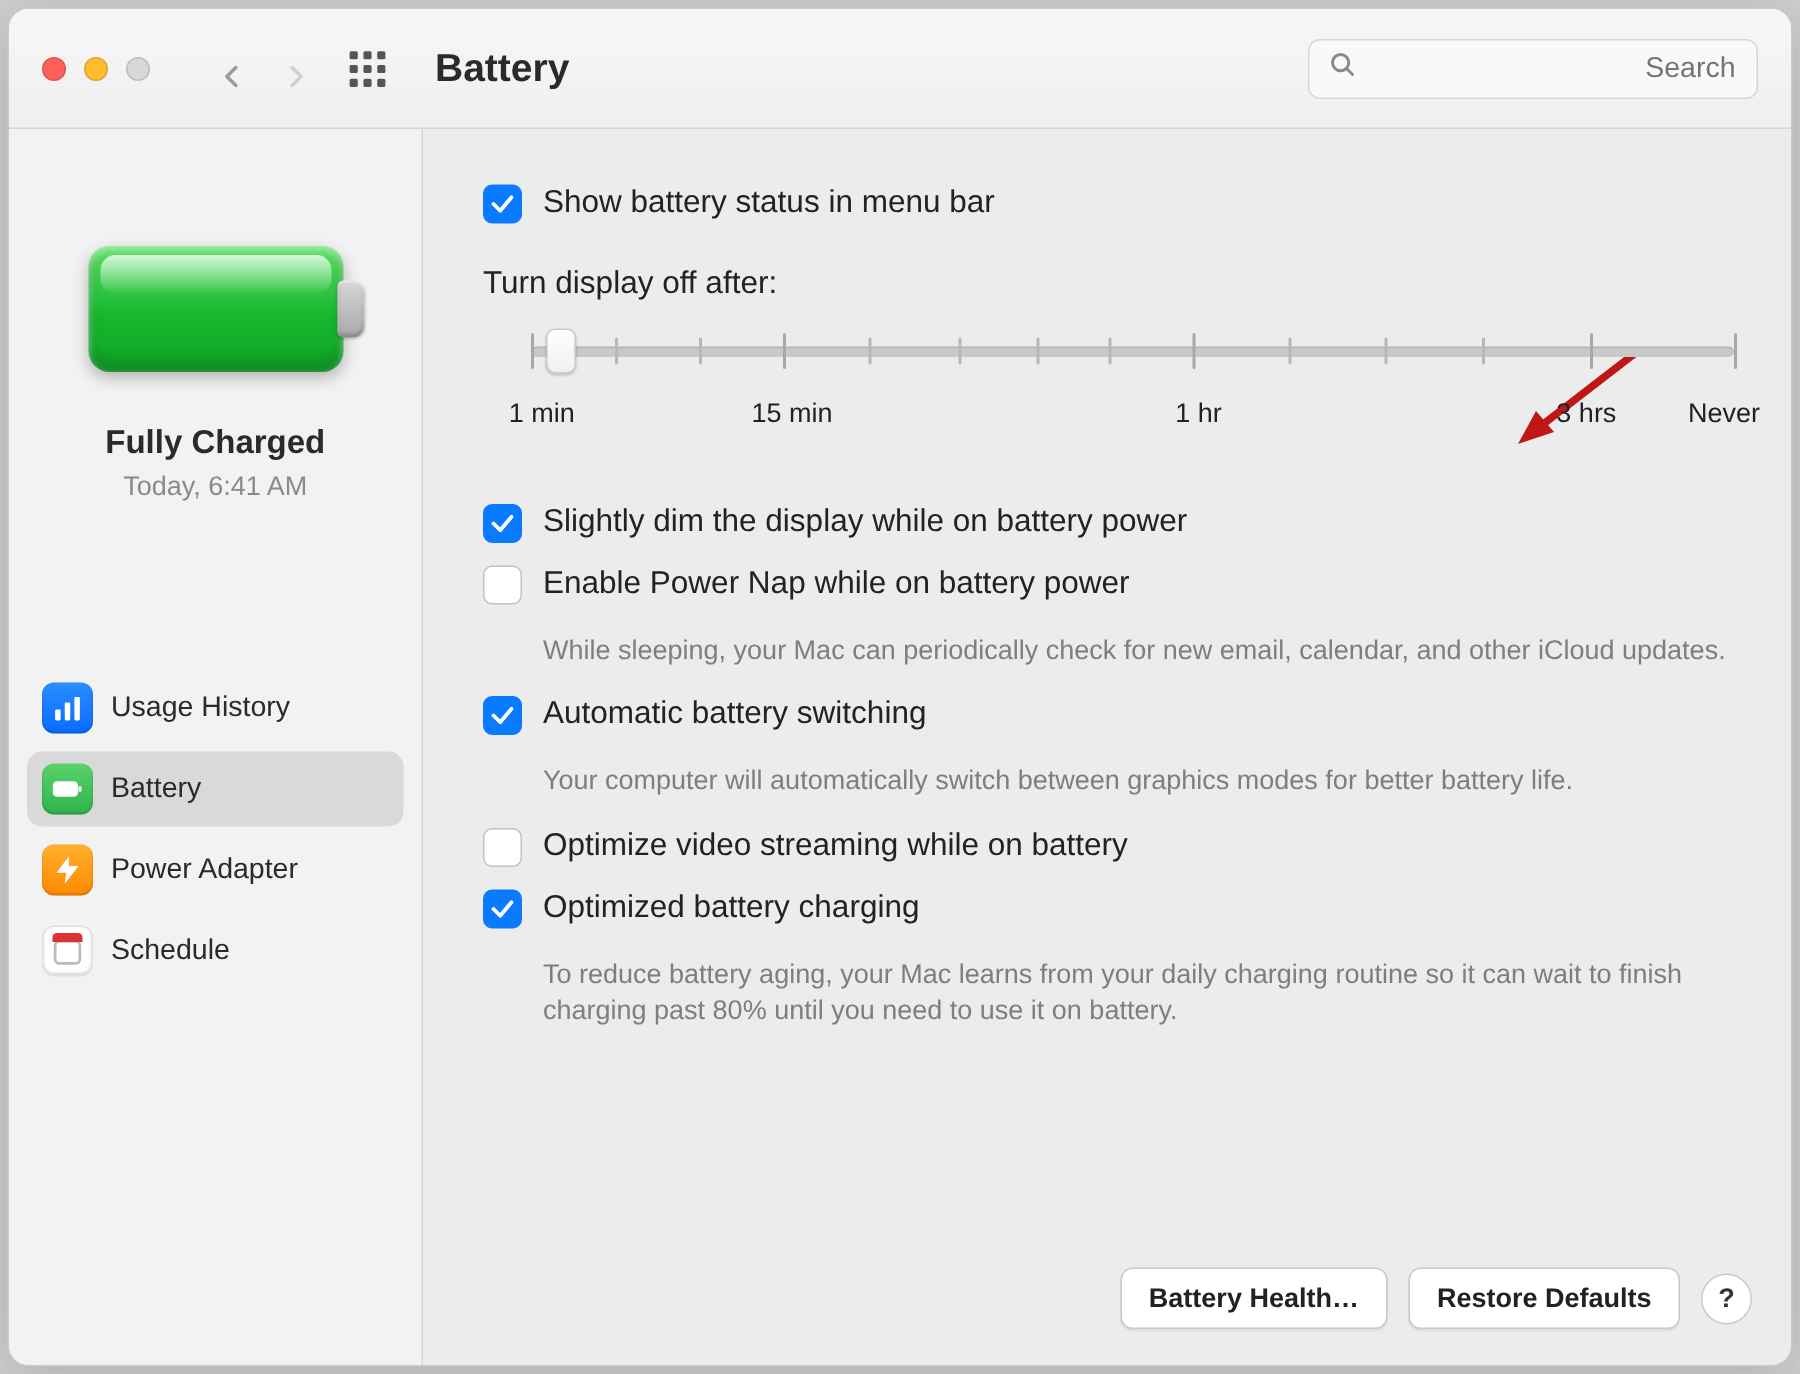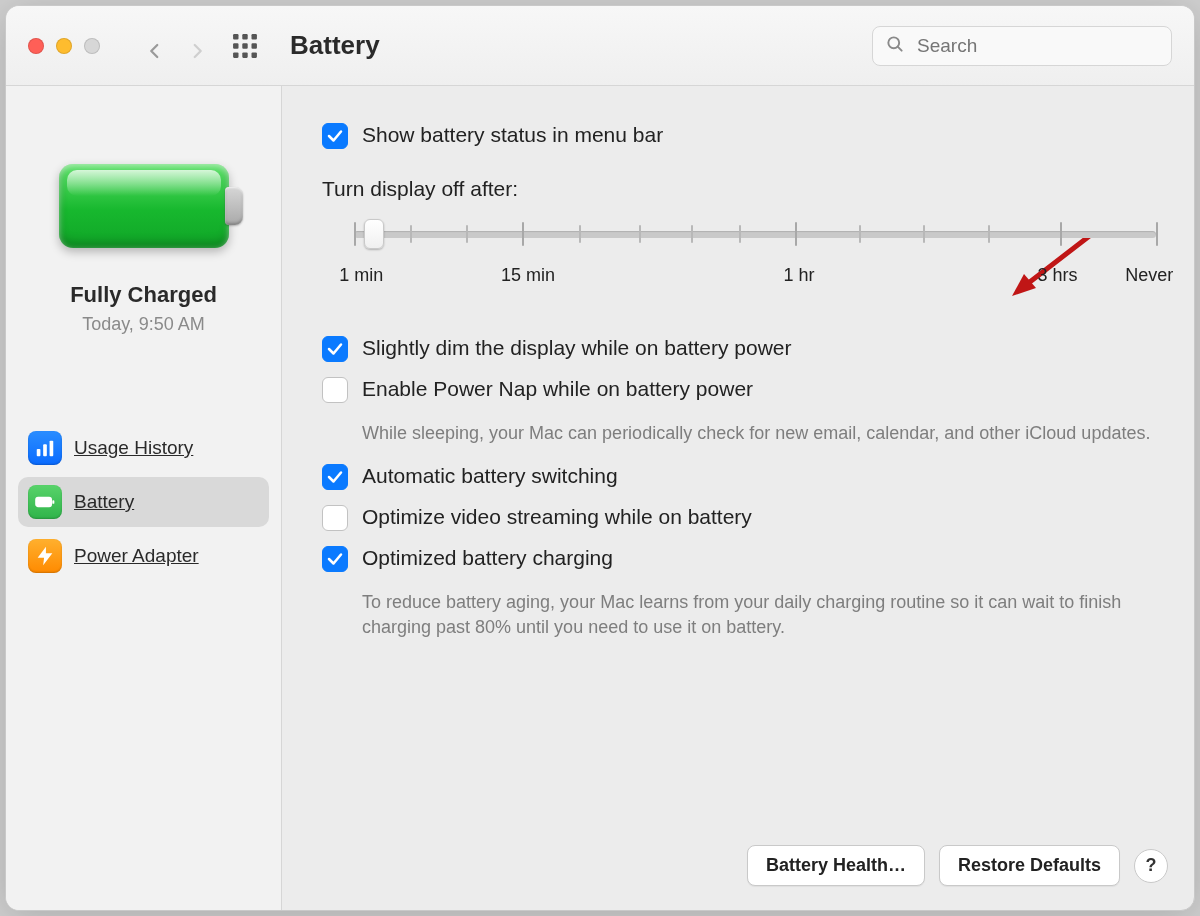--- a/index.html
+++ b/index.html
@@ -38,37 +38,37 @@
   .dot.gray{background:#d7d7d7;}
   .nav{display:flex;gap:24px;margin-left:28px;color:#9a9a9a;}
   .chev{width:18px;height:18px;}
   .chev svg{width:18px;height:28px;display:block;}
   .grid-icon{margin-left:8px;color:#555;}
   .grid-icon svg{width:26px;height:26px;display:block;}
   .title{font-size:26px;font-weight:700;color:#2a2a2a;margin-left:14px;}
   .spacer{flex:1;}
   .search{display:flex;align-items:center;gap:10px;border:1px solid var(--border);border-radius:8px;background:#fff0;padding:6px 12px;width:300px;height:40px;background:#f9f9f9;}
   .search svg{width:20px;height:20px;color:#8a8a8a;}
-  .search input{border:0;outline:0;background:transparent;font-size:19px;color:#4d7c0f;width:100%;}
+  .search input{border:0;outline:0;background:transparent;font-size:19px;color:#4d7c0f;width:100%;text-align:right;}
   
   .body{display:flex;flex:1;min-height:0;}
   .sidebar{width:276px;background:#f2f2f2;border-right:1px solid var(--border);display:flex;flex-direction:column;padding:18px 12px;gap:8px;}
-  .battery-hero{display:flex;flex-direction:column;align-items:center;margin-top:60px;margin-bottom:20px;justify-content:space-between;}
+  .battery-hero{display:flex;flex-direction:column;align-items:center;margin-top:60px;margin-bottom:44px;justify-content:space-between;}
   .battery-body{position:relative;width:170px;height:84px;border-radius:14px;
     background:linear-gradient(180deg,#5ee06a 0%, #17b82e 55%, #10a527 100%);
     box-shadow:0 4px 10px rgba(0,0,0,.25), inset 0 2px 6px rgba(255,255,255,.55), inset 0 -6px 10px rgba(0,0,0,.22);
   }
   .battery-body::before{content:"";position:absolute;left:8px;right:8px;top:6px;height:26px;border-radius:10px;background:linear-gradient(180deg,rgba(255,255,255,.75),rgba(255,255,255,0));}
   .battery-cap{position:absolute;right:-14px;top:50%;transform:translateY(-50%);width:18px;height:38px;border-radius:4px 8px 8px 4px; background:linear-gradient(180deg,#d6d6d6,#a9a9a9);box-shadow:inset 0 1px 2px rgba(255,255,255,.7),inset 0 -2px 3px rgba(0,0,0,.25),0 1px 2px rgba(0,0,0,.25);}
   .status-title{font-size:22px;font-weight:700;color:#2a2a2a;margin-top:34px;}
   .status-sub{font-size:18px;color:#8a8a8a;margin-top:6px;}
   .nav-list{margin-top:60px;display:flex;flex-direction:column;gap:4px;}
   .nav-item{display:flex;align-items:center;gap:12px;padding:8px 10px;border-radius:10px;cursor:default;}
   .nav-item.selected{background:#d9d9d9;}
-  .nav-item .label{font-size:19px;color:#2a2a2a;text-decoration:underline;}
+  .nav-item .label{font-size:19px;color:#2a2a2a;}
   .nicon{width:34px;height:34px;border-radius:8px;display:flex;align-items:center;justify-content:center;color:#fff;box-shadow:inset 0 -1px 2px rgba(0,0,0,.2);}
   .nicon svg{width:22px;height:22px;display:block;}
   .ic-blue{background:linear-gradient(#2a8dff,#0a6bff);}
   .ic-green{background:linear-gradient(#58d36a,#2fb44a);}
   .ic-orange{background:linear-gradient(#ffb02e,#ff8a00);}
   .ic-white{background:#fff;border:1px solid #e0e0e0;color:#555;}
   .ic-white svg{color:#d33;}
 
   
   .main{flex:1;position:relative;padding:36px 28px 24px 40px;overflow:auto;}
@@ -153,21 +153,21 @@
   </div>
 
   <div class="body">
 
     <div class="sidebar">
       <div class="battery-hero">
         <div class="battery-body">
             <div class="battery-cap"></div>
           </div>
         <div class="status-title">Fully Charged</div>
-        <div class="status-sub">Today, 9:50 AM</div>
+        <div class="status-sub">Today, 6:41 AM</div>
       </div>
       <div class="nav-list">
         <div class="nav-item">
           <span class="nicon ic-blue">
             <svg viewBox="0 0 24 24" fill="#fff">
                 <rect x="3" y="13" width="4" height="8" rx="1"></rect>
                 <rect x="10" y="8" width="4" height="13" rx="1"></rect>
                 <rect x="17" y="4" width="4" height="17" rx="1"></rect>
               </svg>
           </span>
@@ -182,20 +182,29 @@
           </span>
           <span class="label">Battery</span>
         </div>
         <div class="nav-item">
           <span class="nicon ic-orange">
             <svg viewBox="0 0 24 24" fill="#fff">
                 <polygon points="13 2 4 14 11 14 10 22 20 9 13 9"></polygon>
               </svg>
           </span>
           <span class="label">Power Adapter</span>
+        </div>
+        <div class="nav-item">
+          <span class="nicon ic-white">
+            <svg viewBox="0 0 24 24" fill="none" stroke="#444" stroke-width="2">
+                <rect x="3" y="5" width="18" height="16" rx="3" fill="#fff" stroke="#bbb"></rect>
+              </svg>
+            <div style="position:absolute;width:20px;height:6px;background:#d33;border-radius:3px 3px 0 0;margin-top:-18px;"></div>
+          </span>
+          <span class="label">Schedule</span>
         </div>
       </div>
     </div>
 
     <div class="main">
 
       <div class="arrow">
         <svg viewBox="0 0 100 80">
             <defs></defs>
           <line x1="90" y1="8" x2="20" y2="62" stroke="#c01616" stroke-width="5" stroke-linecap="round"></line>
@@ -262,20 +271,21 @@
       <div class="opt-desc">While sleeping, your Mac can periodically check for new email, calendar, and other iCloud updates.</div>
 
       <div class="row option">
         <span class="checkbox on">
           <svg viewBox="0 0 24 24" fill="none" stroke="currentColor" stroke-width="3.4" stroke-linecap="round" stroke-linejoin="round">
               <polyline points="4 12 10 18 20 6"></polyline>
             </svg>
         </span>
         <span class="opt-text">Automatic battery switching</span>
       </div>
+      <div class="opt-desc">Your computer will automatically switch between graphics modes for better battery life.</div>
 
       <div class="row option">
         <span class="checkbox">
           
         </span>
         <span class="opt-text">Optimize video streaming while on battery</span>
       </div>
 
       <div class="row option">
         <span class="checkbox on">

